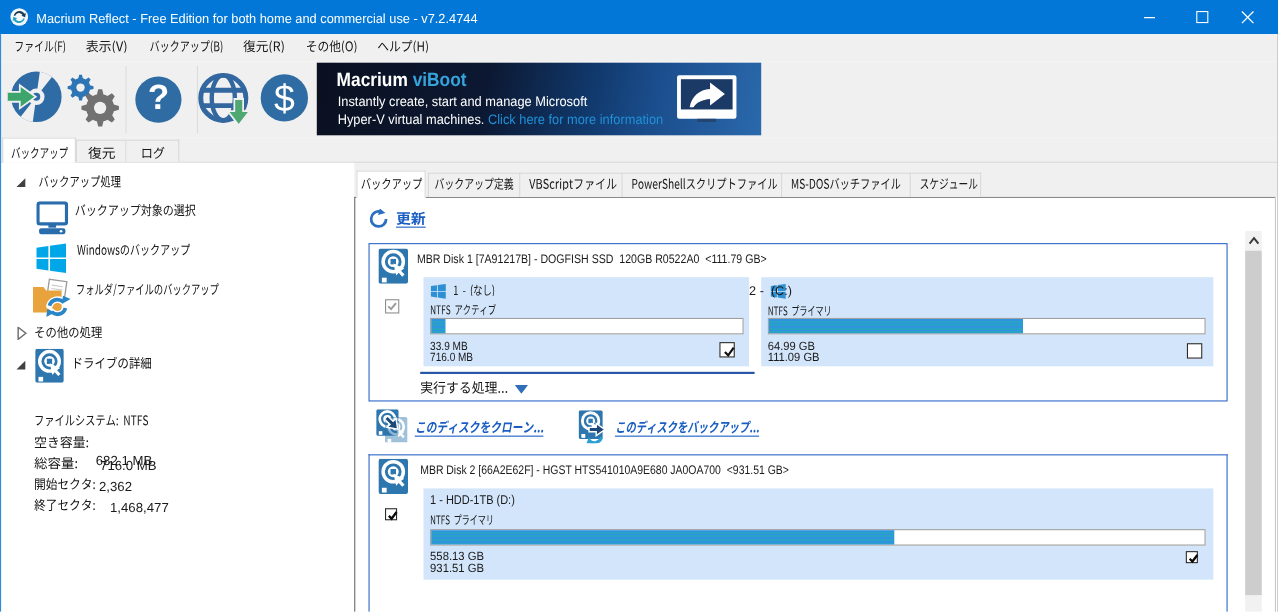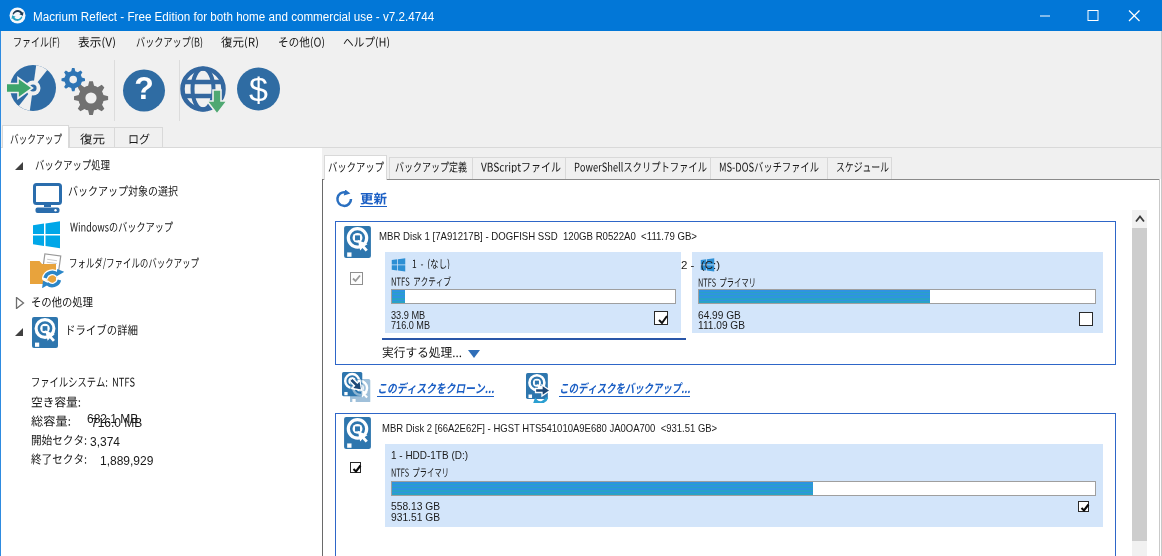--- a/index.html
+++ b/index.html
@@ -188,20 +188,31 @@
  <line x1="3" y1="17" x2="43" y2="17" stroke="#33679f" stroke-width="4.5"></line>
  <line x1="3" y1="31" x2="43" y2="31" stroke="#33679f" stroke-width="4.5"></line>
  <path d="M33 25 L41 25 L41 36 L47 36 L37 49 L27 36 L33 36 Z" fill="#4fa872" stroke="#f0f0f0" stroke-width="1.6"></path>
 </svg>
 
 <svg class="abs" style="left:236px;top:67px" width="45" height="45" viewBox="0 0 45 45">
  <circle cx="22.5" cy="22" r="21.5" fill="#2f6ca3"></circle>
  <text x="22.5" y="34" font-family="Liberation Sans" font-size="34" fill="#fff" text-anchor="middle">$</text>
 </svg>
 
+<div class="abs" style="left:288px;top:57px;width:404px;height:66px;background:linear-gradient(100deg,#0a1020 0%,#0c1832 38%,#113a6e 62%,#1b4d8c 75%,#2a69ac 100%)">
+ <div class="lat" style="left:18px;top:5px;font-size:17.5px;color:#fff;font-weight:600;transform:scaleX(.9);transform-origin:0 0">Macrium <span style="color:#35a4dc">viBoot</span></div>
+ <div class="lat" style="left:19px;top:28px;font-size:12.5px;color:#fff;transform:scaleX(.933);transform-origin:0 0">Instantly create, start and manage Microsoft</div>
+ <div class="lat" style="left:19px;top:45px;font-size:12.5px;color:#fff;transform:scaleX(.932);transform-origin:0 0">Hyper-V virtual machines. <span style="color:#2090d8">Click here for more information</span></div>
+ <svg class="abs" style="left:327px;top:11px" width="55" height="43" viewBox="0 0 55 43">
+  <rect x="0.5" y="0.5" width="54" height="39.5" rx="2" fill="#fff"></rect>
+  <rect x="4" y="4" width="47" height="27.5" fill="#1c3a66"></rect>
+  <path d="M12 29.5 C13.5 20 21 13.5 30.5 13 L30.5 7 L44 17.5 L30.5 28 L30.5 22 C23.5 22.5 17.5 25.5 15.5 29.5 Z" fill="#fff"></path>
+  <rect x="19" y="40" width="17" height="3" fill="#23456f"></rect>
+ </svg>
+</div>
 
 <div class="abs" style="left:0;top:125px;width:1162px;height:23px;background:#f0f0f0"></div>
 <div class="abs" style="left:322px;top:148px;width:840px;height:31px;background:#f0f0f0"></div>
 <div class="abs" style="left:0;top:147px;width:1162px;height:1px;background:#d9d9d9"></div>
 <div class="abs" style="left:69px;top:127px;width:46px;height:20px;background:#f0f0f0;border:1px solid #d9d9d9;border-bottom:none"></div>
 <div class="abs" style="left:115px;top:127px;width:48px;height:20px;background:#f0f0f0;border:1px solid #d9d9d9;border-bottom:none;border-left:none"></div>
 <div class="abs" style="left:2px;top:125px;width:67px;height:23px;background:#fff;border:1px solid #d9d9d9;border-bottom:none"></div>
 
 <div class="abs" style="left:1px;top:148px;width:321px;height:408px;background:#fff"></div>
 
@@ -364,22 +375,22 @@
     </svg>
 
 <div class="abs" style="left:1132px;top:210px;width:15px;height:346px;background:#f1f1f1"></div>
 <svg class="abs" style="left:1135px;top:215px" width="10" height="8" viewBox="0 0 10 8">
       <path d="M1 6.5 L5 1.5 L9 6.5" fill="none" stroke="#3c3c3c" stroke-width="1.8"></path>
     </svg>
 <div class="abs" style="left:1132px;top:228px;width:15px;height:313px;background:#cdcdcd"></div>
 
 <div class="lat" style="left:87px;top:412px;font-size:12px">682.1 MB</div>
 <div class="lat" style="left:91px;top:416px;font-size:12px">716.0 MB</div>
-<div class="lat" style="left:90px;top:435px;font-size:12px">3,374</div>
-<div class="lat" style="left:100px;top:454px;font-size:12px">1,889,929</div>
+<div class="lat" style="left:90px;top:435px;font-size:12px">2,362</div>
+<div class="lat" style="left:100px;top:454px;font-size:12px">1,468,477</div>
 
 <div class="abs" style="left:0;top:31px;width:1px;height:525px;background:#2e8be0"></div>
 <div class="abs" style="left:1161px;top:31px;width:1px;height:525px;background:#c8c8c8"></div>
 
 <svg class="t" style="left:13.0px;top:36.4px;" width="47.0" height="12.0" viewBox="0 -880 5228 1000" preserveAspectRatio="none" fill="#1a1a1a">
       <use href="#g0" x="0"></use>
       <use href="#g1" x="1000"></use>
       <use href="#g2" x="2000"></use>
       <use href="#g3" x="3000"></use>
       <use href="#g4" x="4000"></use>

